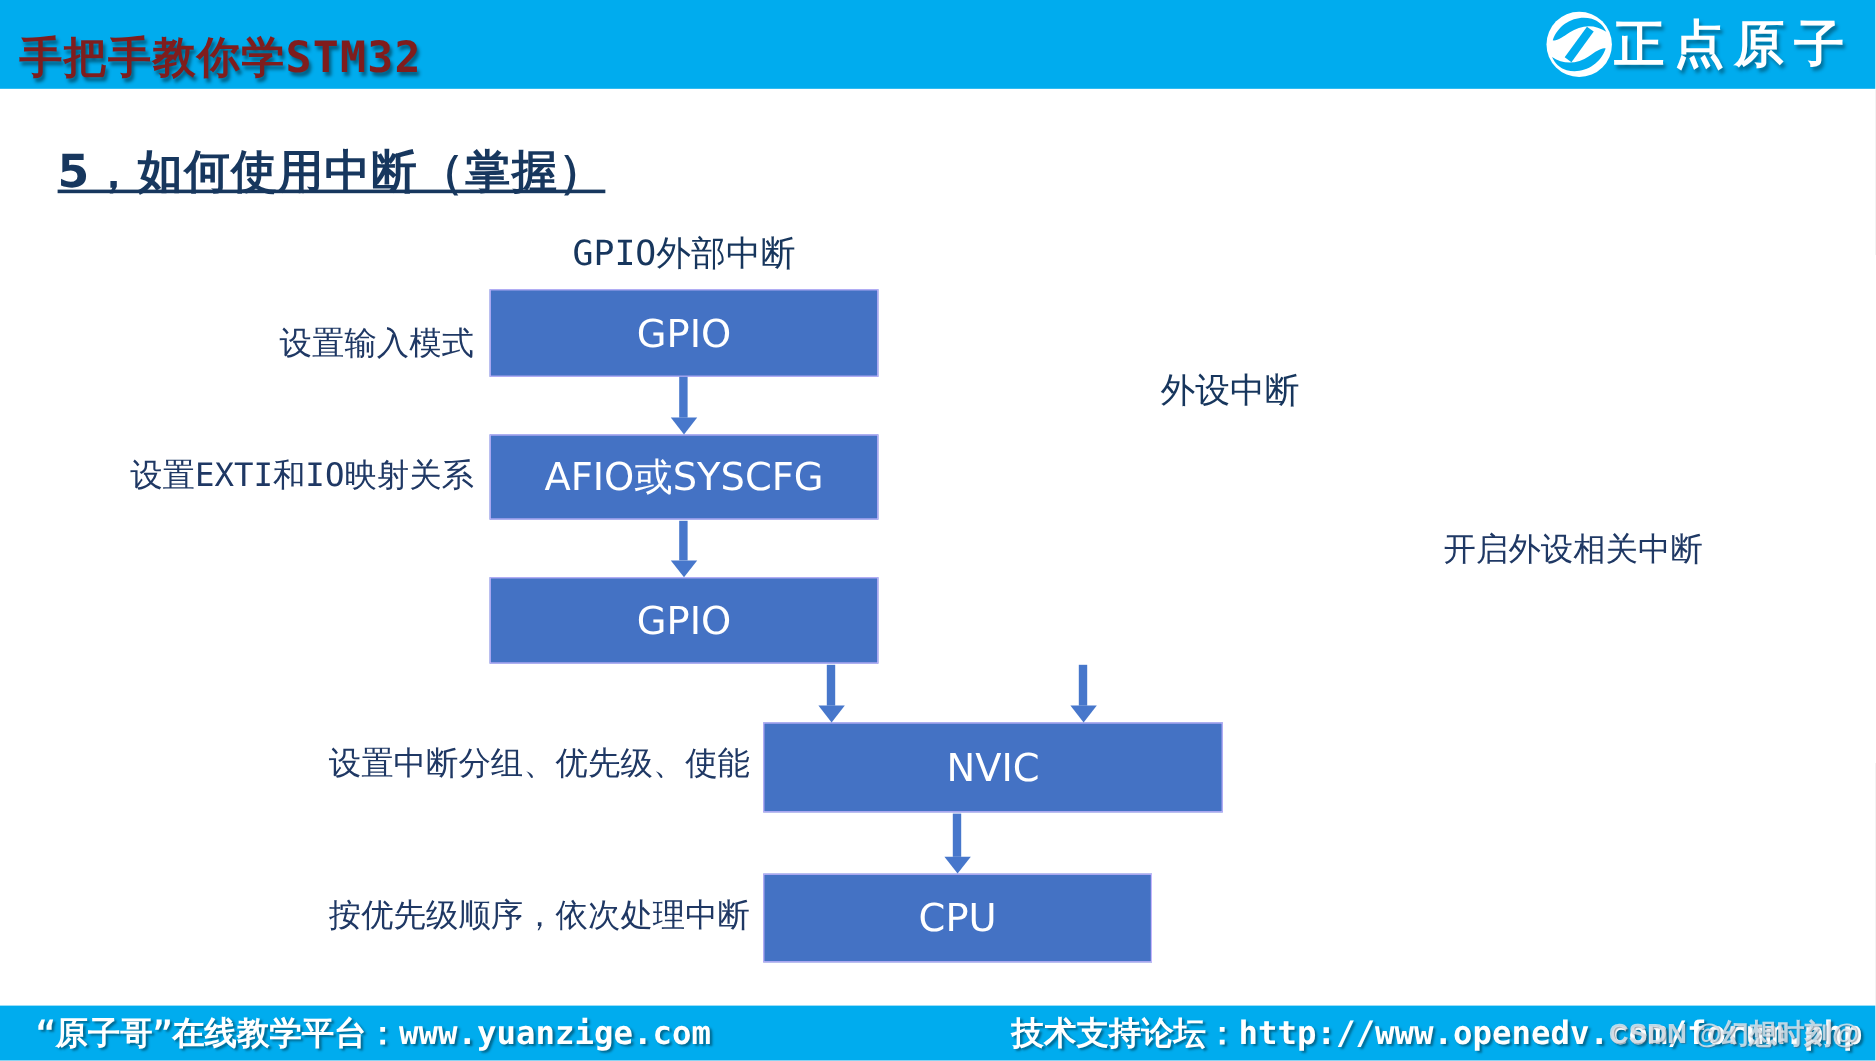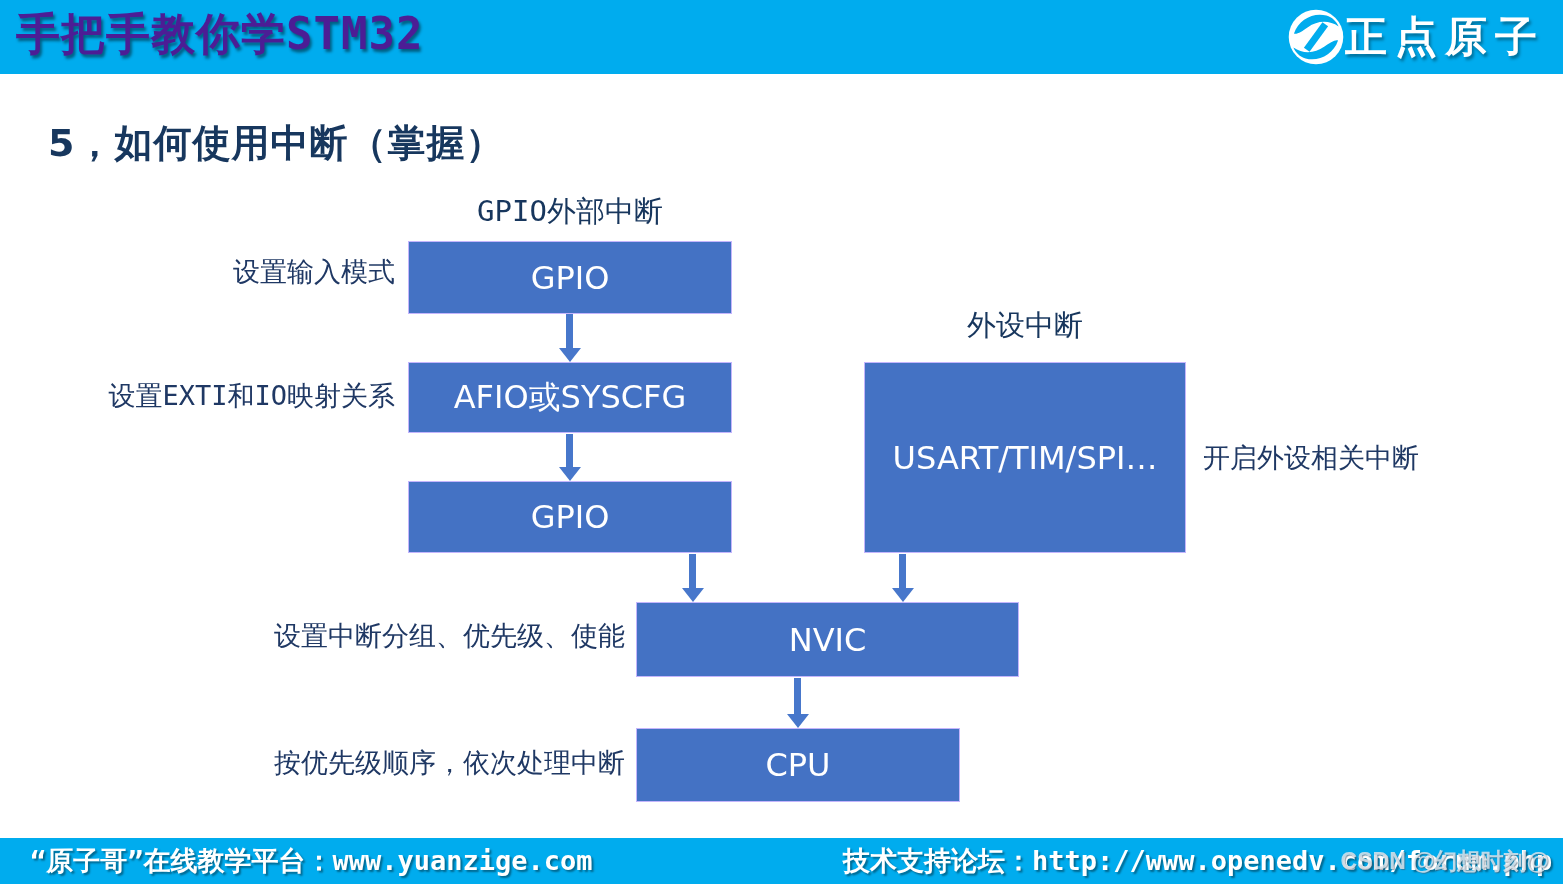--- a/index.html
+++ b/index.html
@@ -6,40 +6,41 @@
   .slide{
     position:relative;width:1563px;height:884px;background:#ffffff;
     overflow:hidden;font-family:"DejaVu Sans","Liberation Sans",sans-serif;
   }
   
   .topbar{
     position:absolute;left:0;top:0;width:1563px;height:74px;
     background:#00ACEE;display:flex;align-items:center;
   }
   .topbar-title{
-    position:absolute;left:16px;top:5px;
+    position:absolute;left:16px;top:24px;
     font-family:"DejaVu Sans Mono","Liberation Mono",monospace;
-    font-size:44px;font-weight:bold;color:#4c1d95;
+    font-size:36px;font-weight:bold;color:#7f1d1d;
     text-shadow:2px 3px 3px rgba(0,0,0,0.45);letter-spacing:1px;white-space:nowrap;
   }
   .brand{
     position:absolute;right:18px;top:6px;height:62px;
     display:flex;align-items:center;
   }
   .brand-logo{width:58px;height:58px;display:block;}
   .brand-name{
     font-size:42px;font-weight:bold;color:#ffffff;letter-spacing:8px;
     text-shadow:2px 3px 3px rgba(0,0,0,0.35);white-space:nowrap;
     font-family:"DejaVu Sans","Liberation Sans",sans-serif;
   }
   
   .slide-title{
     position:absolute;left:48px;top:118px;
     font-size:38px;font-weight:bold;color:#17375E;white-space:nowrap;
     letter-spacing:1px;
+    text-decoration:underline;
   }
   
   .dbox{
     position:absolute;background:#4472C4;border:1px solid #c4b5fd;
     box-sizing:border-box;display:flex;align-items:center;justify-content:center;
     color:#ffffff;font-size:32px;white-space:nowrap;
   }
   .group-label{
     position:absolute;font-size:29px;color:#17365D;white-space:nowrap;
     text-align:center;font-family:"DejaVu Sans Mono","Liberation Mono",monospace;
@@ -94,30 +95,29 @@
       </svg>
       <div class="brand-name">正点原子</div>
     </div>
   </div>
 
   <div class="slide-title">5，如何使用中断（掌握）</div>
 
   <div class="group-label" style="left:408px;top:192px;width:324px;">GPIO外部中断</div>
   <div class="group-label" style="left:864px;top:306px;width:322px;">外设中断</div>
 
-  <div class="side-label ralign" style="right:1168px;top:254px;">设置输入模式</div>
+  <div class="side-label ralign" style="right:1168px;top:268px;">设置输入模式</div>
   <div class="side-label ralign" style="right:1168px;top:378px;">设置EXTI和IO映射关系</div>
   <div class="side-label" style="left:1203px;top:440px;">开启外设相关中断</div>
   <div class="side-label ralign" style="right:938px;top:618px;">设置中断分组、优先级、使能</div>
   <div class="side-label ralign" style="right:938px;top:745px;">按优先级顺序，依次处理中断</div>
 
   <div class="dbox" style="left:408px;top:241px;width:324px;height:73px;">GPIO</div>
   <div class="dbox" style="left:408px;top:362px;width:324px;height:71px;">AFIO或SYSCFG</div>
   <div class="dbox" style="left:408px;top:481px;width:324px;height:72px;">GPIO</div>
-  <div class="dbox" style="left:864px;top:362px;width:322px;height:191px;">USART/TIM/SPI…</div>
   <div class="dbox" style="left:636px;top:602px;width:383px;height:75px;">NVIC</div>
   <div class="dbox" style="left:636px;top:728px;width:324px;height:74px;">CPU</div>
 
   <div class="varrow" style="left:566px;top:314px;height:34px;"></div>
   <div class="varrow" style="left:566px;top:434px;height:33px;"></div>
   <div class="varrow" style="left:689px;top:554px;height:34px;"></div>
   <div class="varrow" style="left:899px;top:554px;height:34px;"></div>
   <div class="varrow" style="left:794px;top:678px;height:36px;"></div>
 
   <div class="footbar">

